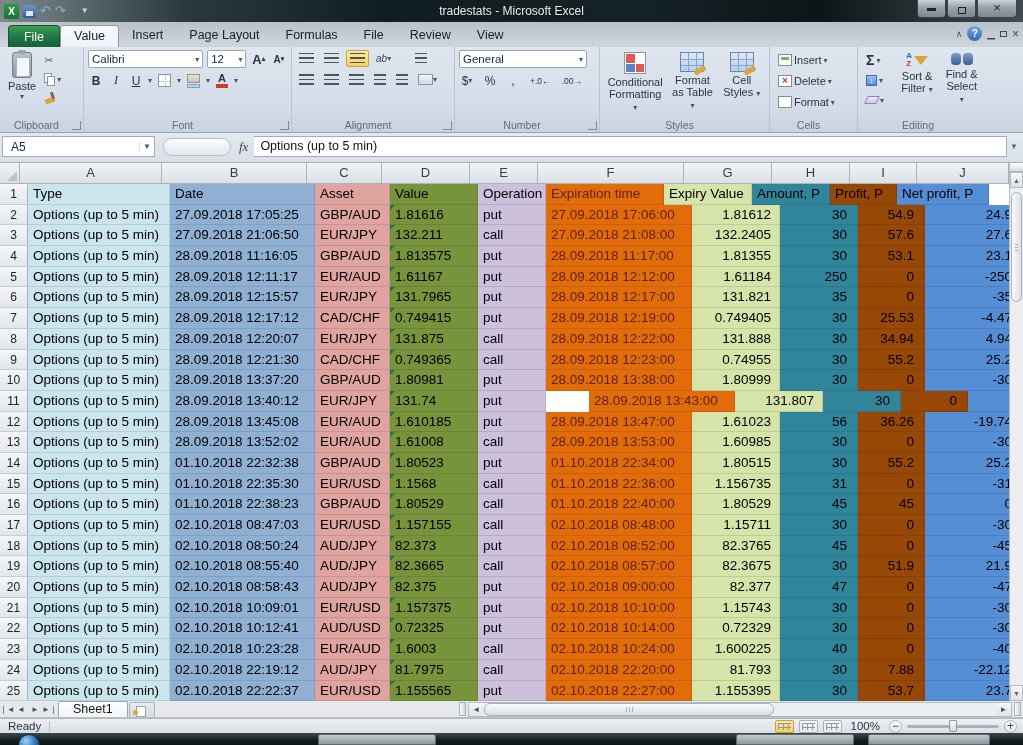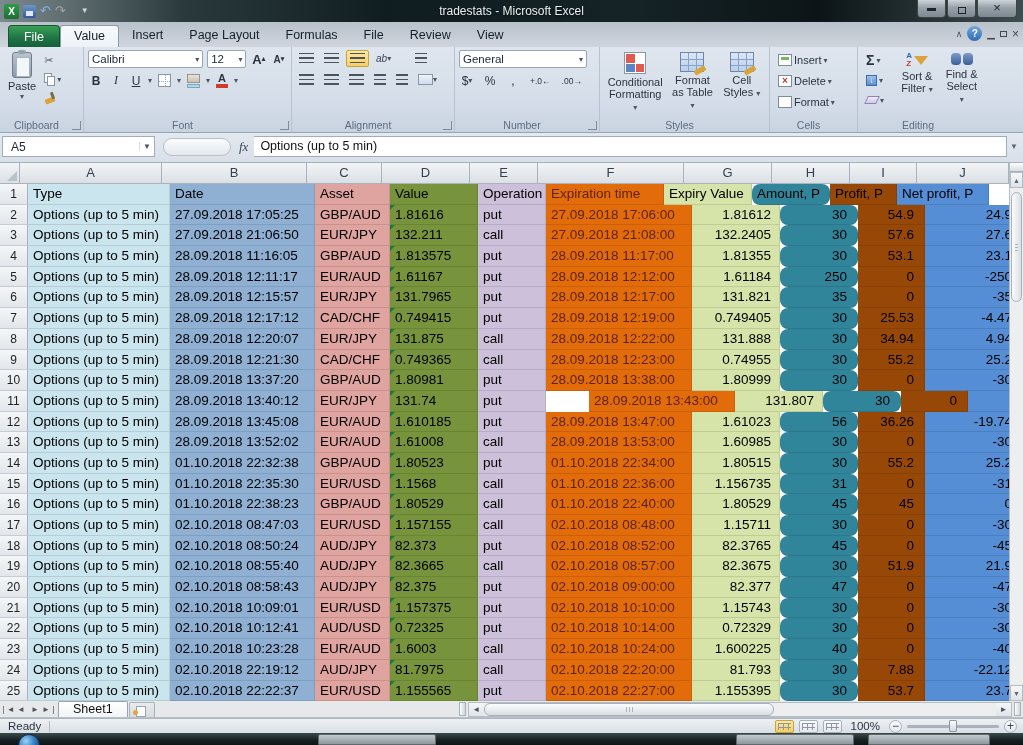--- a/index.html
+++ b/index.html
@@ -141,21 +141,21 @@
     white-space:nowrap; overflow:hidden; padding-left:5px;
     border-bottom:1px solid rgba(0,0,0,.10); border-right:1px solid rgba(0,0,0,.10); }
   .cell.num { text-align:right; padding-left:0; }
   .col-a { background:var(--col-a); }
   .col-b { background:var(--col-b); }
   .col-c { background:var(--col-c); }
   .col-d { background:var(--col-d); }
   .col-e { background:var(--col-e); }
   .col-f { background:var(--col-f); color:var(--col-f-text); }
   .col-g { background:var(--col-g); padding-right:8px; }
-  .col-h { background:var(--col-h); padding-right:10px;border-radius:8px; }
+  .col-h { background:var(--col-h); padding-right:10px; }
   .col-i { background:var(--col-i); padding-right:10px; }
   .col-j { background:var(--col-j); padding-right:4px; }
   .tri { position:absolute; left:0; top:0; width:0; height:0;
     border-top:5px solid #1e7a3c; border-right:5px solid transparent; }
 
   
   .vscroll { position:absolute; left:1009px; top:163px; width:14px; height:538px;
     background:#eceef0; border-left:1px solid #b4bcc4; display:flex; flex-direction:column; }
   .vsplit { height:9px; background:linear-gradient(#fdfdfd,#d8dde2); border-bottom:1px solid #aab3bd; }
   .sbtn { height:16px; background:linear-gradient(#f6f7f8,#dfe3e7); border:1px solid #b4bcc4; text-align:center;

